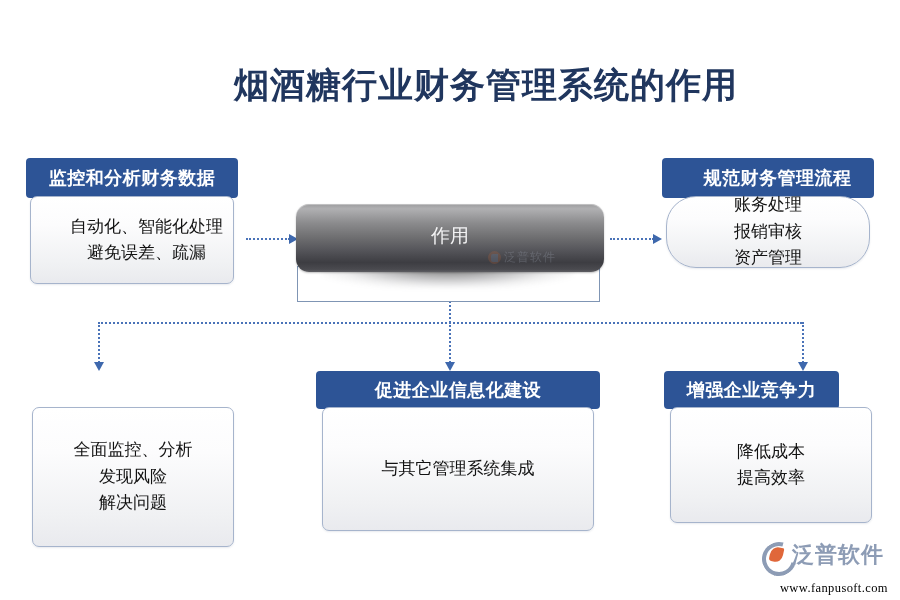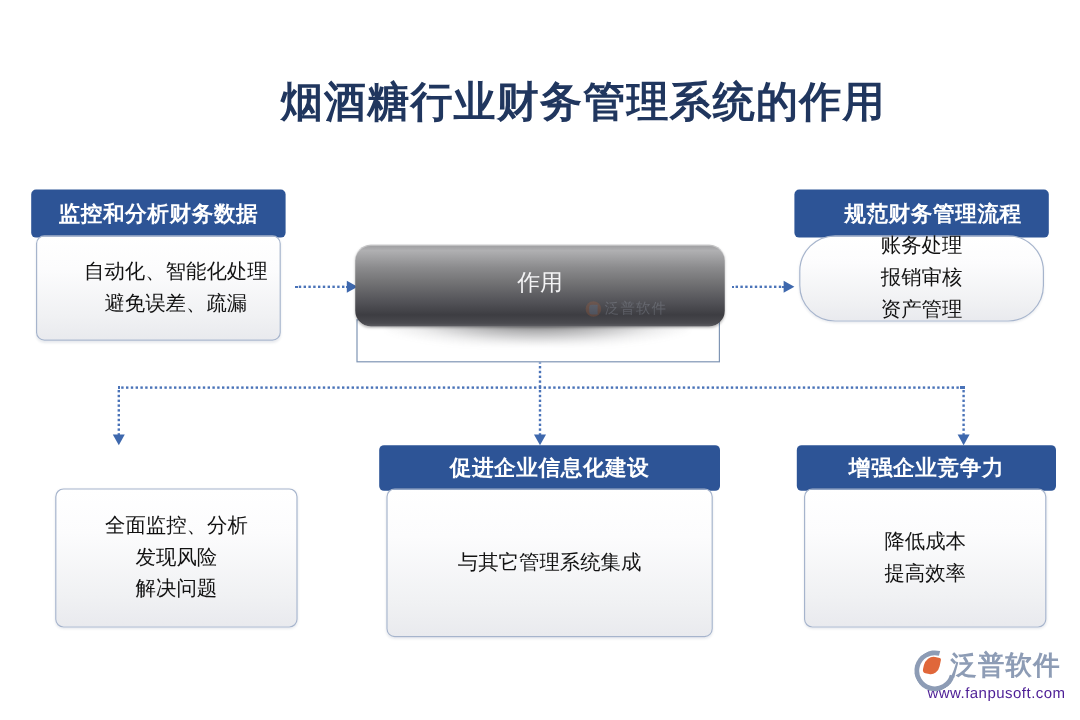--- a/index.html
+++ b/index.html
@@ -146,23 +146,23 @@
     position:absolute;left:8px;top:5px;width:13px;height:15px;
     background:#e0673a;
     border-radius:60% 10% 55% 20%;
     transform:rotate(12deg);
   }
   .logo .ltxt{
     font-size:22px;font-weight:bold;color:#8d9cb5;letter-spacing:1px;
     white-space:nowrap;line-height:1;
   }
   .logo .url{
-    margin-top:3px;text-align:right;
-    font-size:12.5px;color:#4c1d95;letter-spacing:.4px;
-    font-family:Liberation Sans, sans-serif;
+    margin-top:13px;text-align:right;
+    font-size:12.5px;color:#000000;letter-spacing:.4px;
+    font-family:Liberation Serif, serif;
     white-space:nowrap;
   }
 </style>
 </head>
 <body>
 
 <div id="stage">
 
   <div class="title">烟酒糖行业财务管理系统的作用</div>
 
@@ -212,40 +212,40 @@
     <div class="body" style="left:4px;top:38px;width:204px;height:72px;border-radius:30px;">
       <div class="lines">
         <div>账务处理</div>
         <div>报销审核</div>
         <div>资产管理</div>
       </div>
     </div>
   </div>
 
   <div class="card" style="left:26px;top:371px;width:214px;height:152px;">
-    <div class="body" style="left:20px;top:36px;width:202px;height:116px;">
+    <div class="body" style="left:6px;top:36px;width:202px;height:140px;">
       <div class="lines">
         <div>全面监控、分析</div>
         <div>发现风险</div>
         <div>解决问题</div>
       </div>
     </div>
   </div>
 
   <div class="card" style="left:316px;top:371px;width:284px;height:152px;">
     <div class="hdr" style="width:284px;height:38px;font-family:Liberation Serif, serif;">促进企业信息化建设</div>
     <div class="body" style="left:6px;top:36px;width:272px;height:124px;">
       <div class="lines">
         <div>与其它管理系统集成</div>
       </div>
     </div>
   </div>
 
   <div class="card" style="left:664px;top:371px;width:214px;height:152px;">
-    <div class="hdr" style="width:216px;height:38px;">增强企业竞争力</div>
+    <div class="hdr" style="width:175px;height:38px;">增强企业竞争力</div>
     <div class="body" style="left:6px;top:36px;width:202px;height:116px;">
       <div class="lines">
         <div>降低成本</div>
         <div>提高效率</div>
       </div>
     </div>
   </div>
 
   <div class="logo">
     <div class="row1">

